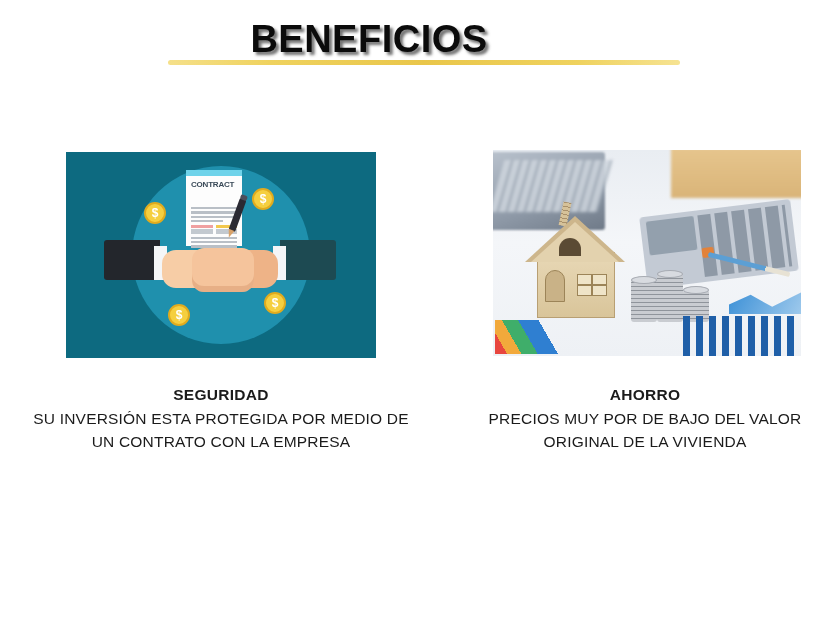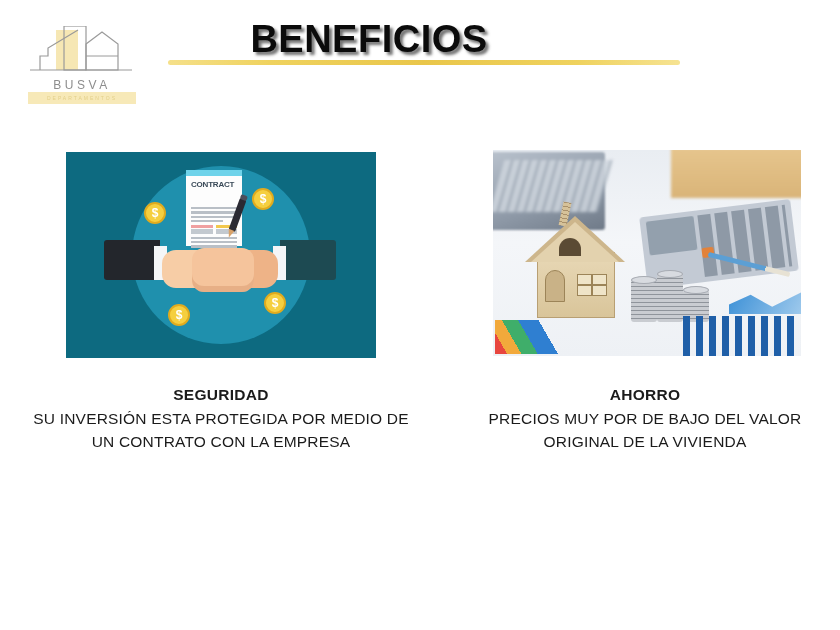--- a/index.html
+++ b/index.html
@@ -538,34 +538,20 @@
     font-weight: normal;
     line-height: 1.48;
     letter-spacing: 0.2px;
   }
 </style>
 </head>
 <body>
 
 <div class="slide">
 
-  <div class="logo">
-    <div class="logo-mark">
-      <svg width="108" height="52" viewBox="0 0 108 52" xmlns="http://www.w3.org/2000/svg">
-        <rect x="28" y="4" width="22" height="40" fill="#f6e7b4"></rect>
-        <rect x="36" y="0" width="22" height="44" fill="none" stroke="#9a9a9a" stroke-width="1.2"></rect>
-        <path d="M58 18 L74 6 L90 18 L90 44 L58 44 Z" fill="none" stroke="#9a9a9a" stroke-width="1.2"></path>
-        <path d="M12 44 L12 30 L20 30 L20 22 L50 4" fill="none" stroke="#9a9a9a" stroke-width="1.2"></path>
-        <line x1="2" y1="44" x2="104" y2="44" stroke="#9a9a9a" stroke-width="1.2"></line>
-        <line x1="58" y1="30" x2="90" y2="30" stroke="#9a9a9a" stroke-width="1"></line>
-      </svg>
-    </div>
-    <div class="logo-name">BUSVA</div>
-    <div class="logo-sub">DEPARTAMENTOS</div>
-  </div>
 
   <div class="title">BENEFICIOS</div>
   <div class="title-rule"></div>
 
   <div class="card-left-img">
     <div class="ill-circle"></div>
     <div class="ill-band"></div>
 
     <div class="contract">
       <div class="ct-title">CONTRACT</div>

